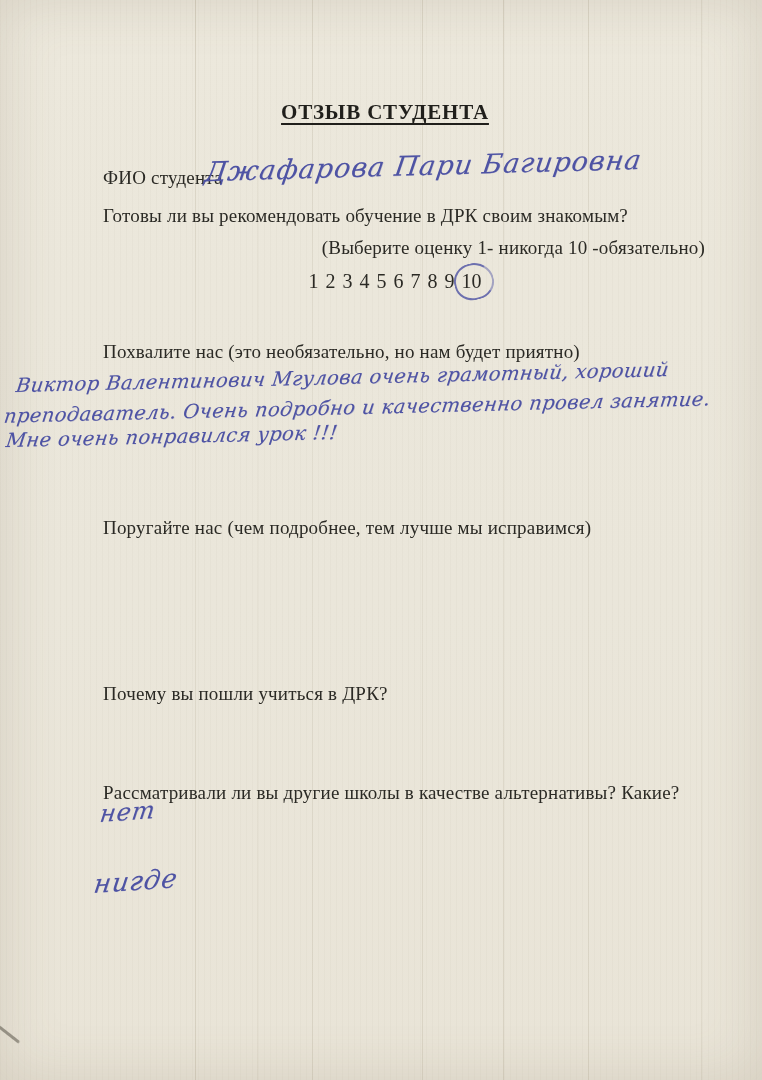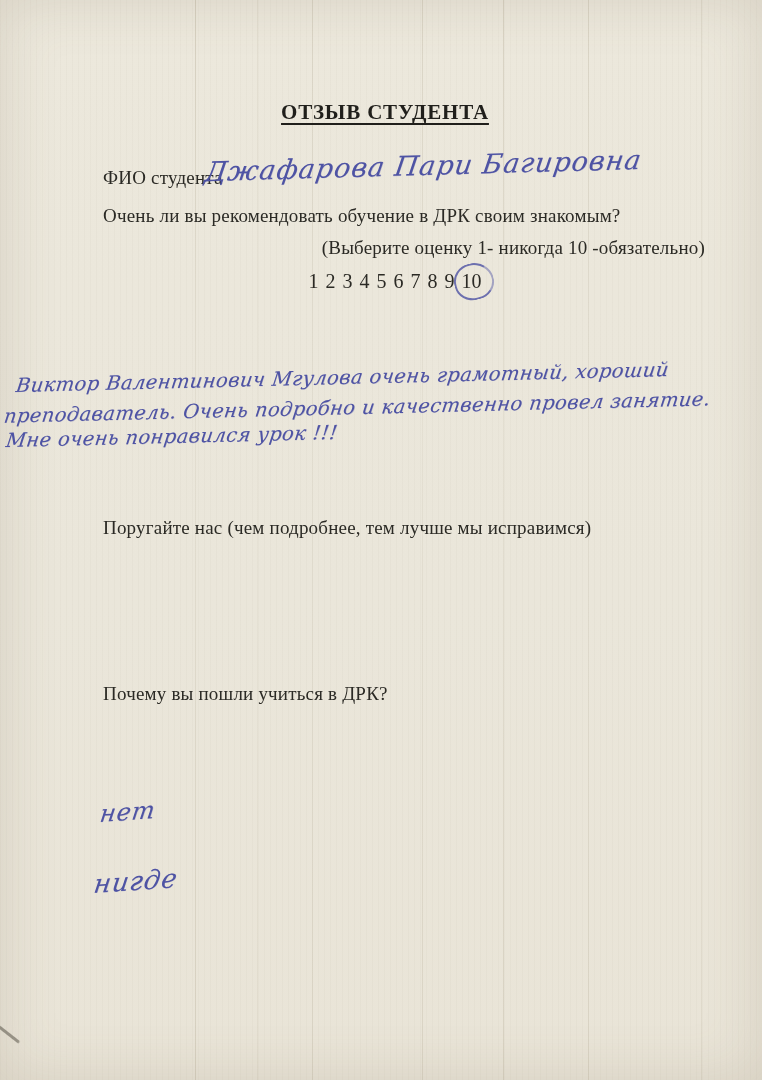--- a/index.html
+++ b/index.html
@@ -66,44 +66,46 @@
   <div class="fold" style="left:503px;opacity:0.8"></div>
   <div class="fold" style="left:588px;opacity:0.6"></div>
   <div class="fold" style="left:701px;opacity:0.5"></div>
   <div class="corner-shadow"></div>
 
   <div class="title" style="top:100px">ОТЗЫВ СТУДЕНТА</div>
 
   <div class="printed" style="left:103px;top:167px">ФИО студента</div>
   <div class="hand hand-name" style="left:205px;top:150px">Джафарова Пари Багировна</div>
 
-  <div class="printed" style="left:103px;top:205px">Очень ли вы  рекомендовать обучение в ДРК своим знакомым?</div>
+  <div class="printed" style="left:103px;top:205px">Готовы ли вы  рекомендовать обучение в ДРК своим знакомым?</div>
   <div class="centered-block printed" style="top:237px;left:85px;width:620px">(Выберите оценку 1- никогда 10 -обязательно)</div>
 
   <div class="scale-row" style="top:270px">
     <span class="scale-num">1</span>
     <span class="scale-num">2</span>
     <span class="scale-num">3</span>
     <span class="scale-num">4</span>
     <span class="scale-num">5</span>
     <span class="scale-num">6</span>
     <span class="scale-num">7</span>
     <span class="scale-num">8</span>
     <span class="scale-num">9</span>
     <span class="scale-num">
       <span>10</span>
       <span class="score-circle"></span>
     </span>
   </div>
 
+  <div class="printed" style="left:103px;top:341px">Похвалите нас (это необязательно, но нам будет приятно)</div>
   <div class="hand hand-praise" style="left:16px;top:366px">Виктор Валентинович Мгулова очень грамотный, хороший</div>
   <div class="hand hand-praise" style="left:4px;top:396px">преподаватель. Очень подробно и качественно провел занятие.</div>
   <div class="hand hand-praise" style="left:6px;top:425px">Мне очень понравился урок !!!</div>
 
   <div class="printed" style="left:103px;top:683px">Почему вы пошли учиться в ДРК?</div>
 
   <div class="printed" style="left:103px;top:517px">Поругайте нас (чем подробнее, тем лучше мы исправимся)</div>
 
+  <div class="printed" style="left:103px;top:782px">Рассматривали ли вы другие школы в качестве альтернативы? Какие?</div>
   <div class="hand hand-short" style="left:100px;top:798px">нет</div>
 
   <div class="hand hand-short" style="left:94px;top:866px;font-size:26px">нигде</div>
 
 </div>
 
 </body></html>

